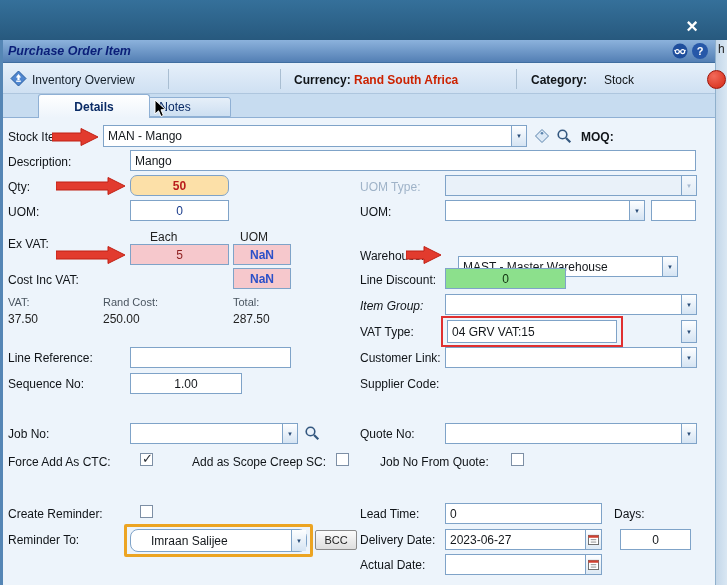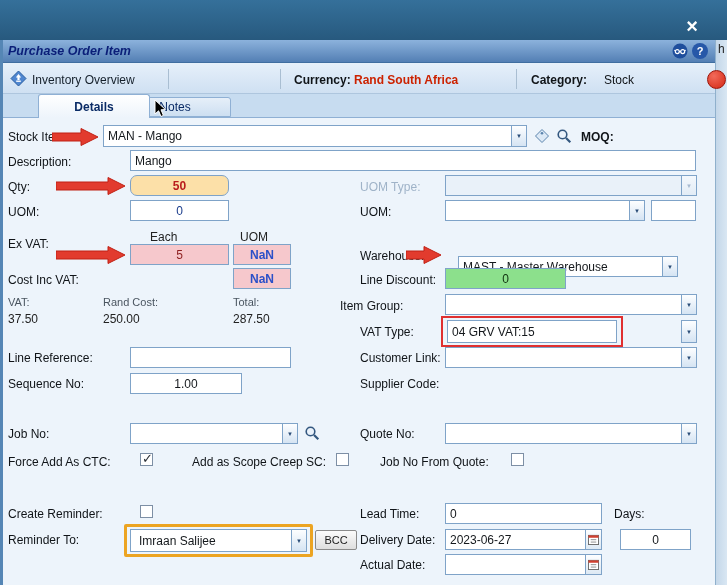--- a/index.html
+++ b/index.html
@@ -187,21 +187,21 @@
   </div>
 
   <span class="lbl" style="left:8px;top:273px;">Cost Inc VAT:</span>
   <div class="fld center" style="left:233px;top:268px;width:58px;height:21px;background:#f6c8cc;color:#2b50c8;font-weight:bold;">NaN</div>
   <span class="lbl" style="left:360px;top:273px;">Line Discount:</span>
   <div class="fld center" style="left:445px;top:268px;width:121px;height:21px;background:#8ce08c;color:#10320f;">0</div>
 
   <span class="lbl small" style="left:8px;top:295px;">VAT:</span>
   <span class="lbl small" style="left:103px;top:295px;">Rand Cost:</span>
   <span class="lbl small" style="left:233px;top:295px;">Total:</span>
-  <span class="lbl" style="left:340px;top:299px;">Item Group:</span>
+  <span class="lbl" style="left:360px;top:299px;font-style:italic;">Item Group:</span>
   <div class="fld combo" style="left:445px;top:294px;width:252px;height:21px;cursor:pointer;">
     <span class="val"></span>
     <span class="arrowbox"></span>
   </div>
 
   <span class="lbl" style="left:8px;top:312px;color:#222;">37.50</span>
   <span class="lbl" style="left:103px;top:312px;color:#222;">250.00</span>
   <span class="lbl" style="left:233px;top:312px;color:#222;">287.50</span>
   <span class="lbl" style="left:360px;top:325px;">VAT Type:</span>
   <div class="fld" style="left:447px;top:320px;width:170px;height:23px;">04 GRV VAT:15</div>
@@ -244,21 +244,21 @@
   <span class="lbl" style="left:380px;top:455px;">Job No From Quote:</span>
   <div class="cb" style="left:511px;top:453px;cursor:pointer;" data-checked="false"></div>
 
   <span class="lbl" style="left:8px;top:507px;">Create Reminder:</span>
   <div class="cb" style="left:140px;top:505px;cursor:pointer;" data-checked="false"></div>
   <span class="lbl" style="left:360px;top:507px;">Lead Time:</span>
   <div class="fld" style="left:445px;top:503px;width:157px;height:21px;">0</div>
   <span class="lbl" style="left:614px;top:507px;">Days:</span>
 
   <span class="lbl" style="left:8px;top:533px;">Reminder To:</span>
-  <div class="fld combo" style="left:130px;top:529px;width:177px;height:23px;cursor:pointer;padding-left:8px;">
+  <div class="fld combo" style="left:130px;top:529px;width:177px;height:23px;cursor:pointer;padding-left:20px;border-radius:8px;">
     <span class="val">Imraan Salijee</span>
     <span class="arrowbox"></span>
   </div>
   <div class="annot rect-orange" style="left:124px;top:524px;width:189px;height:33px;"></div>
   <div class="btn-gray" style="left:315px;top:530px;width:42px;height:20px;cursor:pointer;text-align:center;">BCC</div>
   <span class="lbl" style="left:360px;top:533px;">Delivery Date:</span>
   <div class="fld" style="left:445px;top:529px;width:141px;height:21px;">2023-06-27</div>
   <div class="cal-btn" style="left:585px;top:529px;height:21px;cursor:pointer;">
     <svg width="11" height="11" viewBox="0 0 12 12">
       <rect x="0.5" y="1.5" width="11" height="10" fill="#fff" stroke="#666"></rect>

